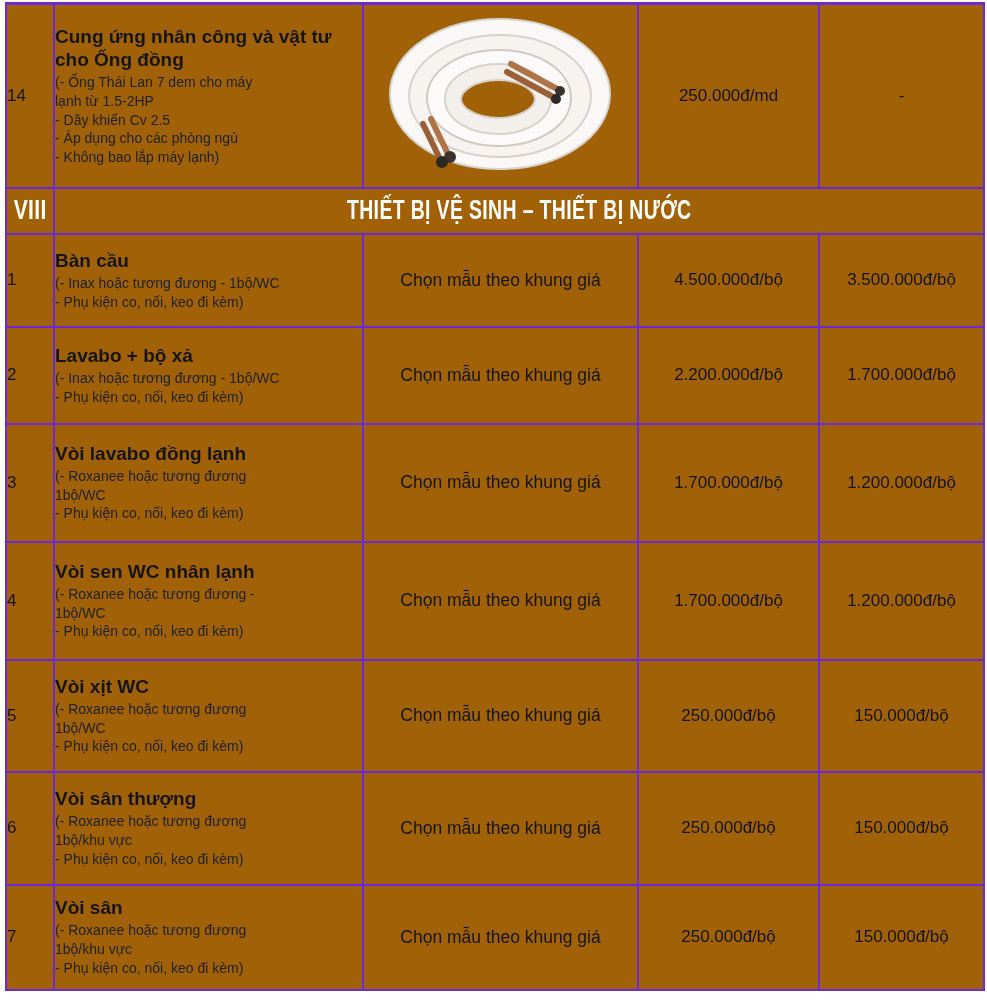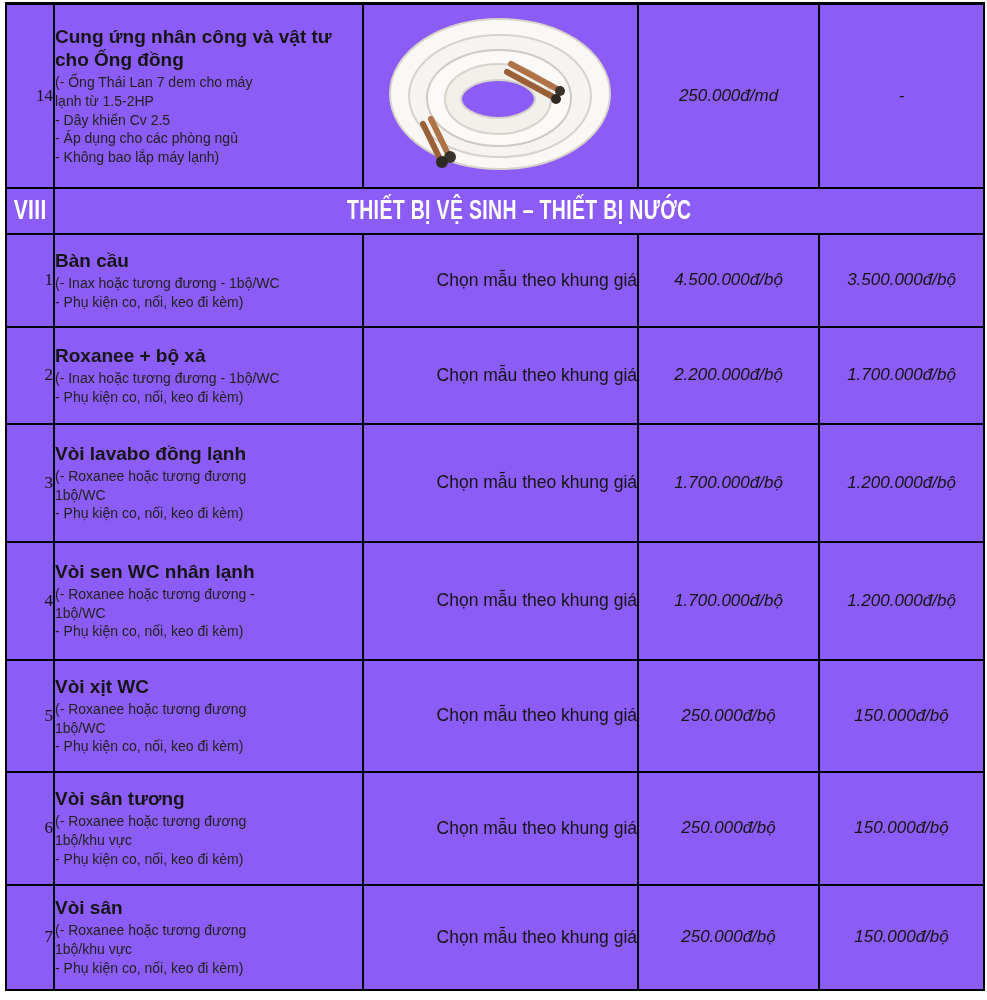--- a/index.html
+++ b/index.html
@@ -8,54 +8,54 @@
     font-family:"Liberation Sans", sans-serif;
     color:#151515;
   }
   table.price-table{
     border-collapse:collapse;
     table-layout:fixed;
     width:978px;
     margin:2px 0 0 5px;
   }
   table.price-table td{
-    border:2px solid #000000;
+    border:2px solid #6d28d9;
     vertical-align:middle;
     padding:0;
-    background:#8b5cf6;
+    background:#a16207;
     overflow:hidden;
   }
   tr.top-edge td{border-top-width:3px;}
   
   col.c1{width:48px;}
   col.c2{width:309px;}
   col.c3{width:275px;}
   col.c4{width:181px;}
   col.c5{width:165px;}
   
   tr.h-r14{height:184px;}
   tr.h-sec{height:46px;}
   tr.h-r1{height:93px;}
   tr.h-r2{height:97px;}
   tr.h-r3{height:118px;}
   tr.h-r4{height:118px;}
   tr.h-r5{height:112px;}
   tr.h-r6{height:113px;}
   tr.h-r7{height:105px;}
 
-  td.c-no{text-align:right;font-size:17px;font-family:Liberation Serif, serif;}
+  td.c-no{text-align:left;font-size:17px;}
   td.c-desc{padding:8px 8px 8px 13px;}
   .item-title{font-weight:bold;font-size:19px;line-height:1.22;margin-bottom:2px;}
   .item-title.big{font-size:19px;}
   .item-details{
     font-size:14px;line-height:1.34;
     white-space:pre-line;color:#222;
   }
-  td.c-option{text-align:right;font-size:17.5px;}
-  td.c-price{text-align:center;font-size:17px;font-style:italic;}
+  td.c-option{text-align:center;font-size:17.5px;}
+  td.c-price{text-align:center;font-size:17px;}
   td.c-img{text-align:center;}
 
   
   td.sec-no{
     background:#0e5f5a;color:#ffffff;text-align:center;
     border-color:#1f97a3;
   }
   td.sec-title{
     background:#18909d;color:#ffffff;text-align:center;
     padding-right:44px; 
@@ -140,21 +140,21 @@
 - Phụ kiện co, nối, keo đi kèm)</div>
     </td>
     <td class="c-option">Chọn mẫu theo khung giá</td>
     <td class="c-price">4.500.000đ/bộ</td>
     <td class="c-price">3.500.000đ/bộ</td>
   </tr>
 
   <tr class="h-r2">
     <td class="c-no">2</td>
     <td class="c-desc">
-      <div class="item-title">Roxanee + bộ xả</div>
+      <div class="item-title">Lavabo + bộ xả</div>
       <div class="item-details">(- Inax hoặc tương đương - 1bộ/WC
 - Phụ kiện co, nối, keo đi kèm)</div>
     </td>
     <td class="c-option">Chọn mẫu theo khung giá</td>
     <td class="c-price">2.200.000đ/bộ</td>
     <td class="c-price">1.700.000đ/bộ</td>
   </tr>
 
   <tr class="h-r3">
     <td class="c-no">3</td>
@@ -191,21 +191,21 @@
 - Phụ kiện co, nối, keo đi kèm)</div>
     </td>
     <td class="c-option">Chọn mẫu theo khung giá</td>
     <td class="c-price">250.000đ/bộ</td>
     <td class="c-price">150.000đ/bộ</td>
   </tr>
 
   <tr class="h-r6">
     <td class="c-no">6</td>
     <td class="c-desc">
-      <div class="item-title">Vòi sân tương</div>
+      <div class="item-title">Vòi sân thượng</div>
       <div class="item-details">(- Roxanee hoặc tương đương
 1bộ/khu vực
 - Phụ kiện co, nối, keo đi kèm)</div>
     </td>
     <td class="c-option">Chọn mẫu theo khung giá</td>
     <td class="c-price">250.000đ/bộ</td>
     <td class="c-price">150.000đ/bộ</td>
   </tr>
 
   <tr class="h-r7">

